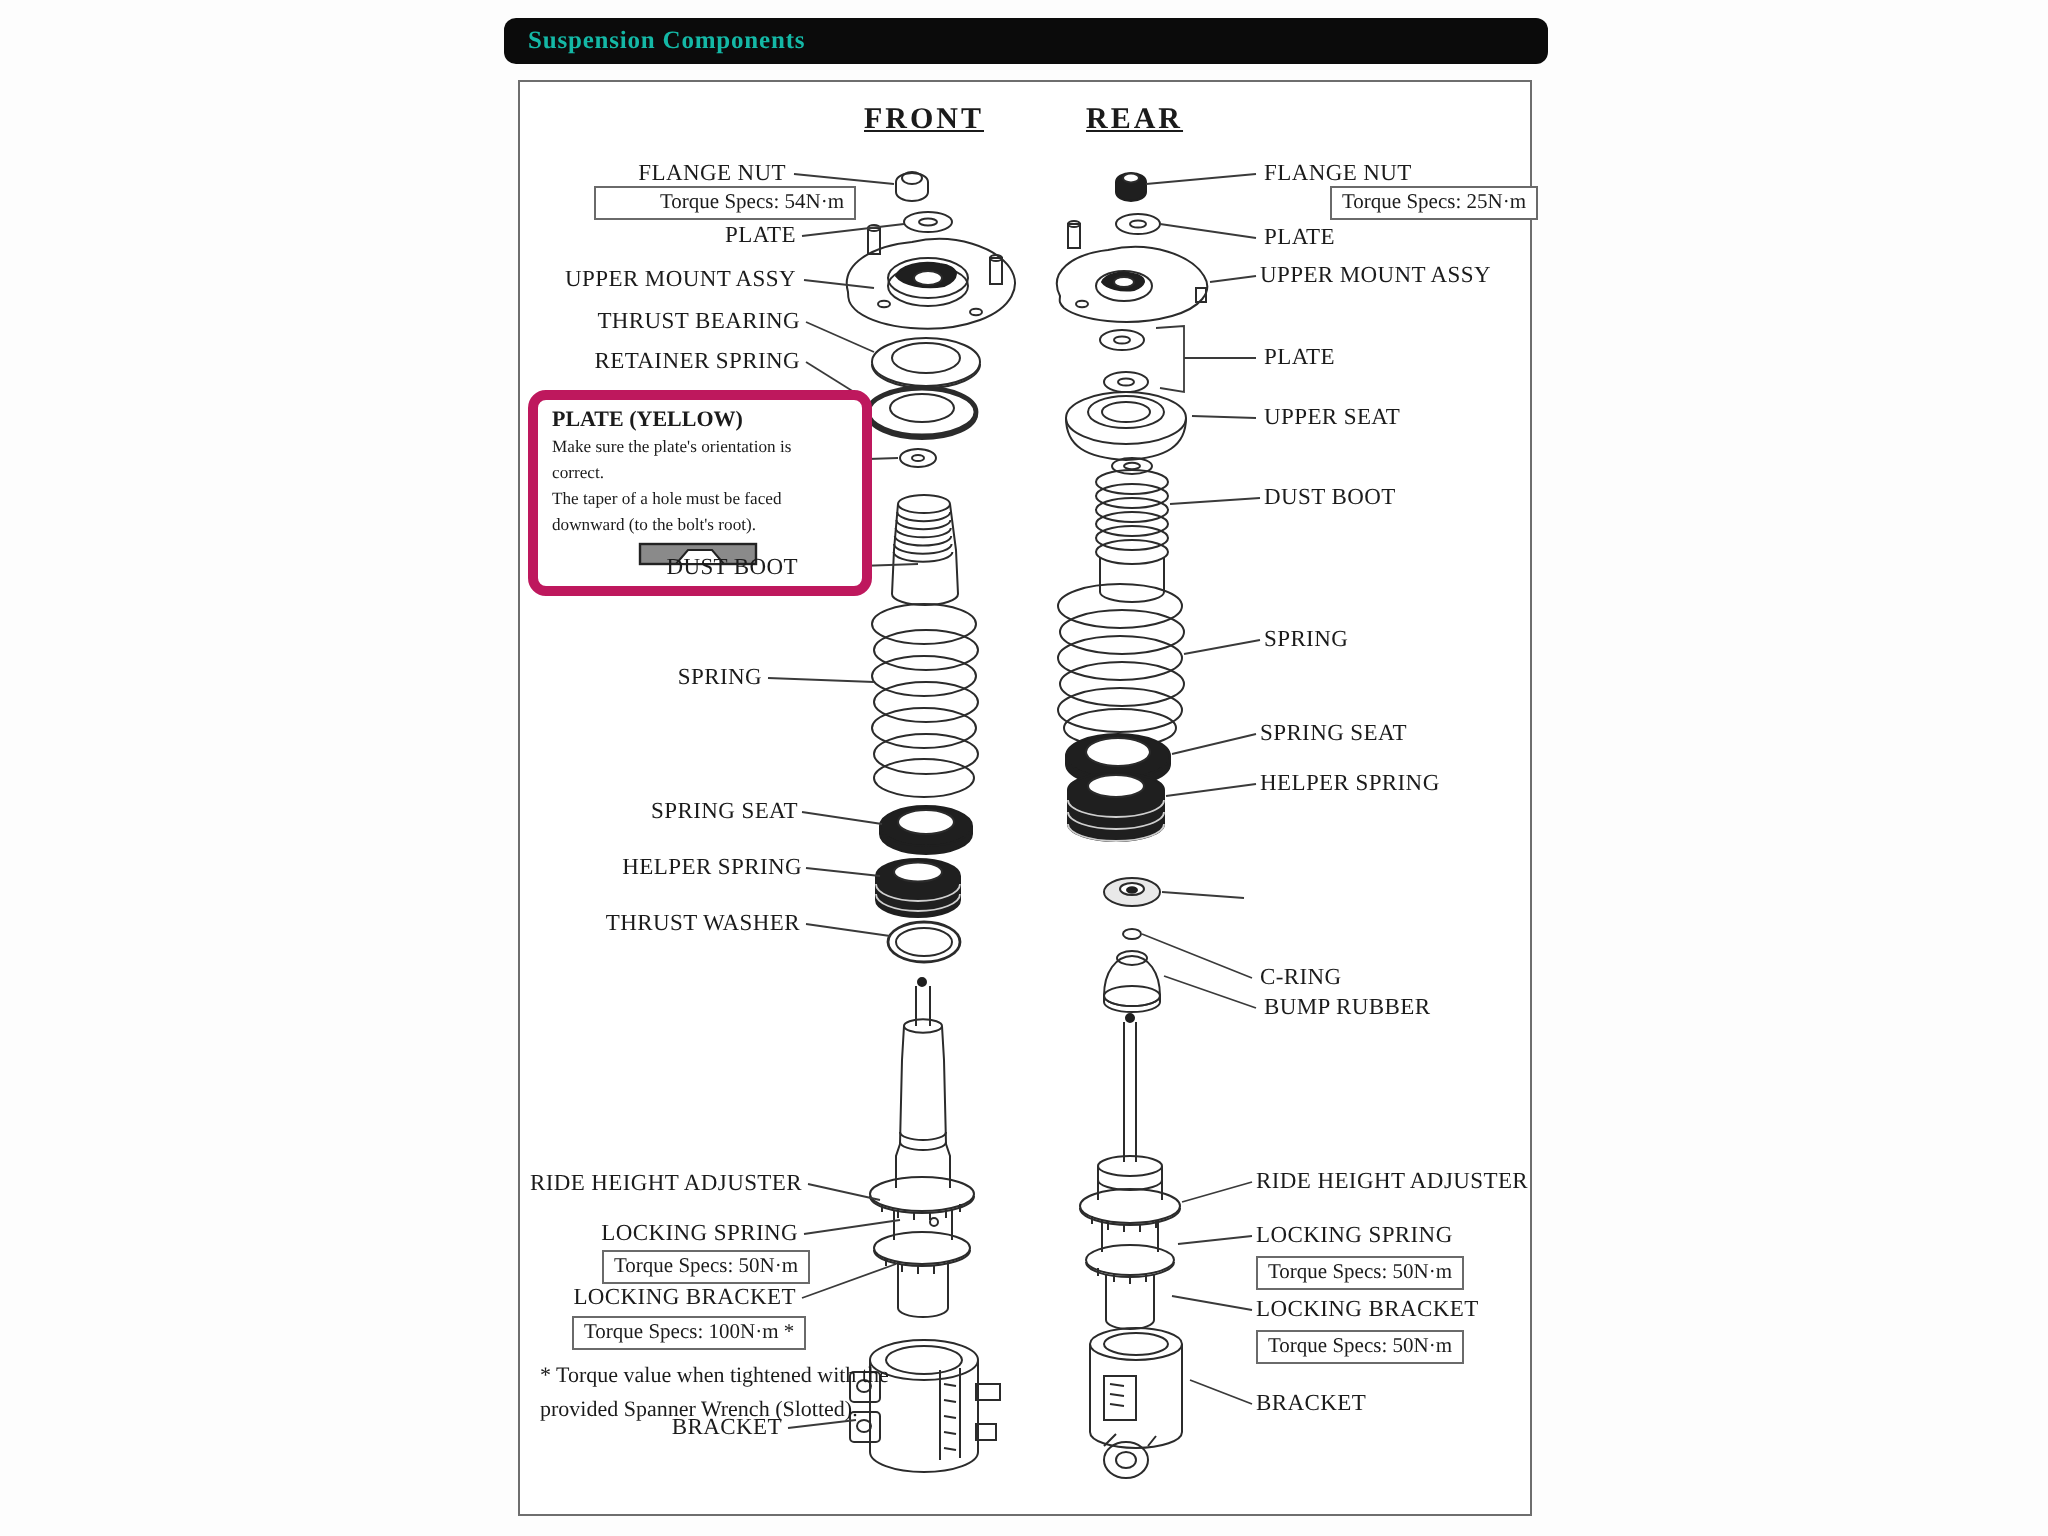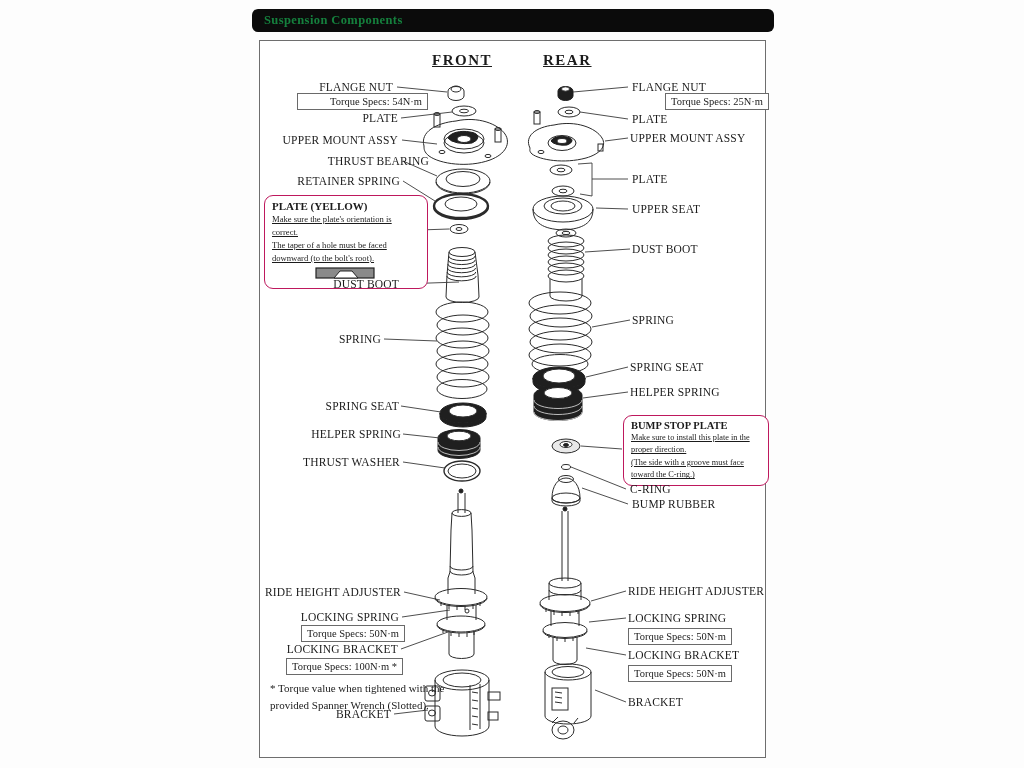--- a/index.html
+++ b/index.html
@@ -1,29 +1,29 @@
 <!DOCTYPE html>
 <html><head>
 <meta charset="utf-8">
 <style>
   html,body{margin:0;padding:0;background:#fdfdfd;}
   #page{position:relative;width:1024px;height:768px;background:#fdfdfd;overflow:hidden;
         font-family:"Liberation Serif", serif;color:#1b1b1b;}
   #titlebar{position:absolute;left:252px;top:9px;width:510px;height:23px;background:#0b0b0b;
-            border-radius:6px;color:#15803d;font-weight:bold;font-size:12.5px;line-height:23px;
+            border-radius:6px;color:#14b8a6;font-weight:bold;font-size:12.5px;line-height:23px;
             padding-left:12px;letter-spacing:.4px;}
   #frame{position:absolute;left:259px;top:40px;width:505px;height:716px;border:1px solid #6e6e6e;background:#fff;}
   .coltitle{position:absolute;font-weight:bold;font-size:15px;letter-spacing:1.5px;
             text-decoration:underline;white-space:nowrap;}
   .lbl{position:absolute;font-size:11.5px;letter-spacing:.2px;white-space:nowrap;line-height:13px;}
   .tq{position:absolute;border:1px solid #6a6a6a;background:#fff;font-size:10.5px;line-height:13px;
       padding:1px 5px;white-space:nowrap;}
-  .note{position:absolute;border:1px solid #be185d;border-radius:9px;background:#fff;padding:4px 7px 3px 7px;}
+  .note{position:absolute;border:5px solid #be185d;border-radius:9px;background:#fff;padding:4px 7px 3px 7px;}
   .note .nt{font-weight:bold;font-size:11px;margin:0 0 1px 0;}
-  .note .nl{font-size:8.6px;line-height:1.5;text-decoration:underline;}
+  .note .nl{font-size:8.6px;line-height:1.5;}
   .foot{position:absolute;font-size:11px;line-height:1.5;text-align:center;white-space:nowrap;}
   svg.overlay{position:absolute;left:0;top:0;}
   .ink{stroke:#2b2b2b;fill:none;stroke-width:1;}
   .ld{stroke:#3a3a3a;stroke-width:.9;fill:none;}
   .dk{fill:#1f1f1f;stroke:#1f1f1f;}
   .wh{fill:#fff;stroke:#2b2b2b;}
 </style>
 </head>
 <body>
 
@@ -305,21 +305,21 @@
     </g>
   </svg>
 
   <div class="coltitle" style="left:432px;top:52px;">FRONT</div>
   <div class="coltitle" style="left:543px;top:52px;">REAR</div>
 
   <div class="lbl" style="top:81px;right:631px;">FLANGE NUT</div>
   <div class="tq" style="top:93px;left:297px;padding-left:32px;">Torque Specs: 54N·m</div>
   <div class="lbl" style="top:112px;right:626px;">PLATE</div>
   <div class="lbl" style="top:134px;right:626px;">UPPER MOUNT ASSY</div>
-  <div class="lbl" style="top:155px;right:595px;">THRUST BEARING</div>
+  <div class="lbl" style="top:155px;right:624px;">THRUST BEARING</div>
   <div class="lbl" style="top:175px;right:624px;">RETAINER SPRING</div>
 
   <div class="note" style="left:264px;top:195px;width:148px;">
     <div class="nt">PLATE (YELLOW)</div>
     <div class="nl">Make sure the plate's orientation is</div>
     <div class="nl">correct.</div>
     <div class="nl">The taper of a hole must be faced</div>
     <div class="nl">downward (to the bolt's root).</div>
     <svg width="148" height="16" viewBox="0 0 148 16">
       <rect x="44" y="3" width="58" height="10" fill="#8a8a8a" stroke="#222" stroke-width="1.2"></rect>
@@ -347,27 +347,20 @@
   <div class="tq" style="top:93px;left:629px;margin-left:36px;">Torque Specs: 25N·m</div>
   <div class="lbl" style="top:113px;left:632px;">PLATE</div>
   <div class="lbl" style="top:132px;left:630px;">UPPER MOUNT ASSY</div>
   <div class="lbl" style="top:173px;left:632px;">PLATE</div>
   <div class="lbl" style="top:203px;left:632px;">UPPER SEAT</div>
   <div class="lbl" style="top:243px;left:632px;">DUST BOOT</div>
   <div class="lbl" style="top:314px;left:632px;">SPRING</div>
   <div class="lbl" style="top:361px;left:630px;">SPRING SEAT</div>
   <div class="lbl" style="top:386px;left:630px;">HELPER SPRING</div>
 
-  <div class="note" style="left:623px;top:415px;width:130px;">
-    <div class="nt" style="font-size:10.5px;">BUMP STOP PLATE</div>
-    <div class="nl" style="font-size:8.3px;">Make sure to install this plate in the</div>
-    <div class="nl" style="font-size:8.3px;">proper direction.</div>
-    <div class="nl" style="font-size:8.3px;">(The side with a groove must face</div>
-    <div class="nl" style="font-size:8.3px;">toward the C-ring.)</div>
-  </div>
 
   <div class="lbl" style="top:483px;left:630px;">C-RING</div>
   <div class="lbl" style="top:498px;left:632px;">BUMP RUBBER</div>
   <div class="lbl" style="top:585px;left:628px;">RIDE HEIGHT ADJUSTER</div>
   <div class="lbl" style="top:612px;left:628px;">LOCKING SPRING</div>
   <div class="tq" style="top:628px;left:628px;">Torque Specs: 50N·m</div>
   <div class="lbl" style="top:649px;left:628px;">LOCKING BRACKET</div>
   <div class="tq" style="top:665px;left:628px;">Torque Specs: 50N·m</div>
   <div class="lbl" style="top:696px;left:628px;">BRACKET</div>
 

